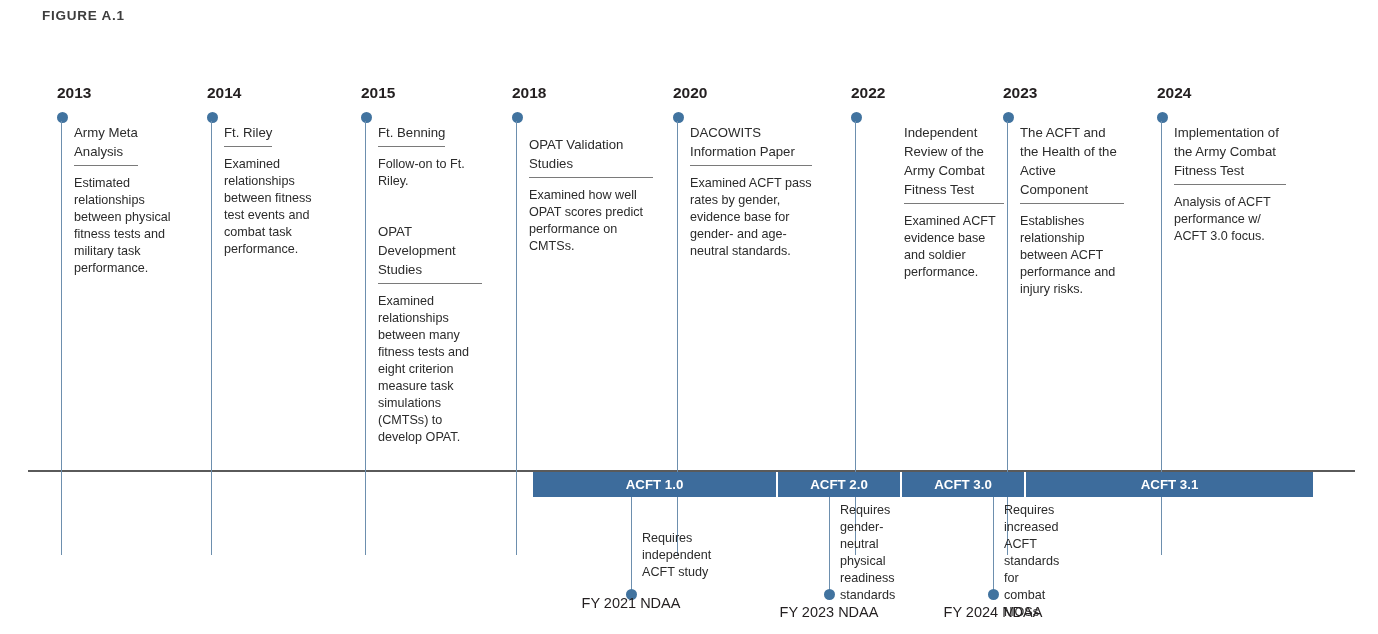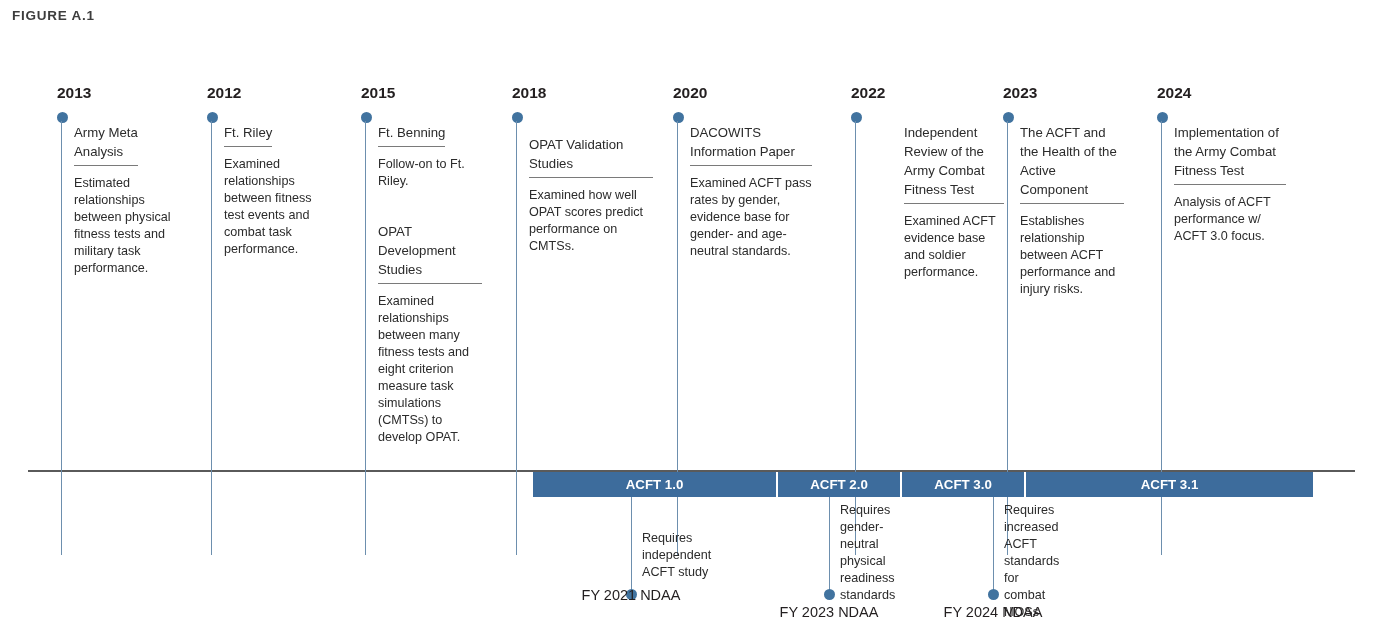--- a/index.html
+++ b/index.html
@@ -15,21 +15,21 @@
     position: relative;
     width: 1378px;
     height: 634px;
     overflow: hidden;
     background: #ffffff;
   }
 
   
   .fig-label {
     position: absolute;
-    left: 12px;
+    left: 42px;
     top: 8px;
     font-size: 13.5px;
     font-weight: bold;
     letter-spacing: 0.055em;
     color: #3d3d3d;
   }
   .fig-title {
     position: absolute;
     left: 28px;
     top: 30px;
@@ -166,21 +166,21 @@
     <div class="year-dot"></div>
     <div class="year-stem" style="height:434px;"></div>
     <div class="card" style="width:120px;">
       <div class="card-heading" style="white-space:pre-line;">Army Meta
 Analysis</div>
       <div class="card-body">Estimated relationships between physical fitness tests and military task performance.</div>
     </div>
   </div>
 
   <div class="year-col" style="left:207px;">
-    <div class="year-label">2012</div>
+    <div class="year-label">2014</div>
     <div class="year-dot"></div>
     <div class="year-stem" style="height:434px;"></div>
     <div class="card" style="width:100px;">
       <div class="card-heading">Ft. Riley</div>
       <div class="card-body">Examined relationships between fitness test events and combat task performance.</div>
     </div>
   </div>
 
   <div class="year-col" style="left:361px;">
     <div class="year-label">2015</div>
@@ -258,21 +258,21 @@
   <div class="seg" style="left:1024px; width:289px;">
     <span>ACFT 3.1</span>
   </div>
 
   <div class="ndaa" style="left:631px; top:497px;">
     <div class="ndaa-stem" style="height:98px;"></div>
     <div class="ndaa-dot" style="top:92px;"></div>
     <div class="ndaa-note" style="top:33px;">Requires
 independent
 ACFT study</div>
-    <div class="ndaa-label" style="top:90px; left:0;">FY 2021 NDAA</div>
+    <div class="ndaa-label" style="top:98px; left:0;">FY 2021 NDAA</div>
   </div>
 
   <div class="ndaa" style="left:829px; top:497px;">
     <div class="ndaa-stem" style="height:98px;"></div>
     <div class="ndaa-dot" style="top:92px;"></div>
     <div class="ndaa-note" style="top:5px;">Requires
 gender-neutral
 physical
 readiness
 standards</div>

